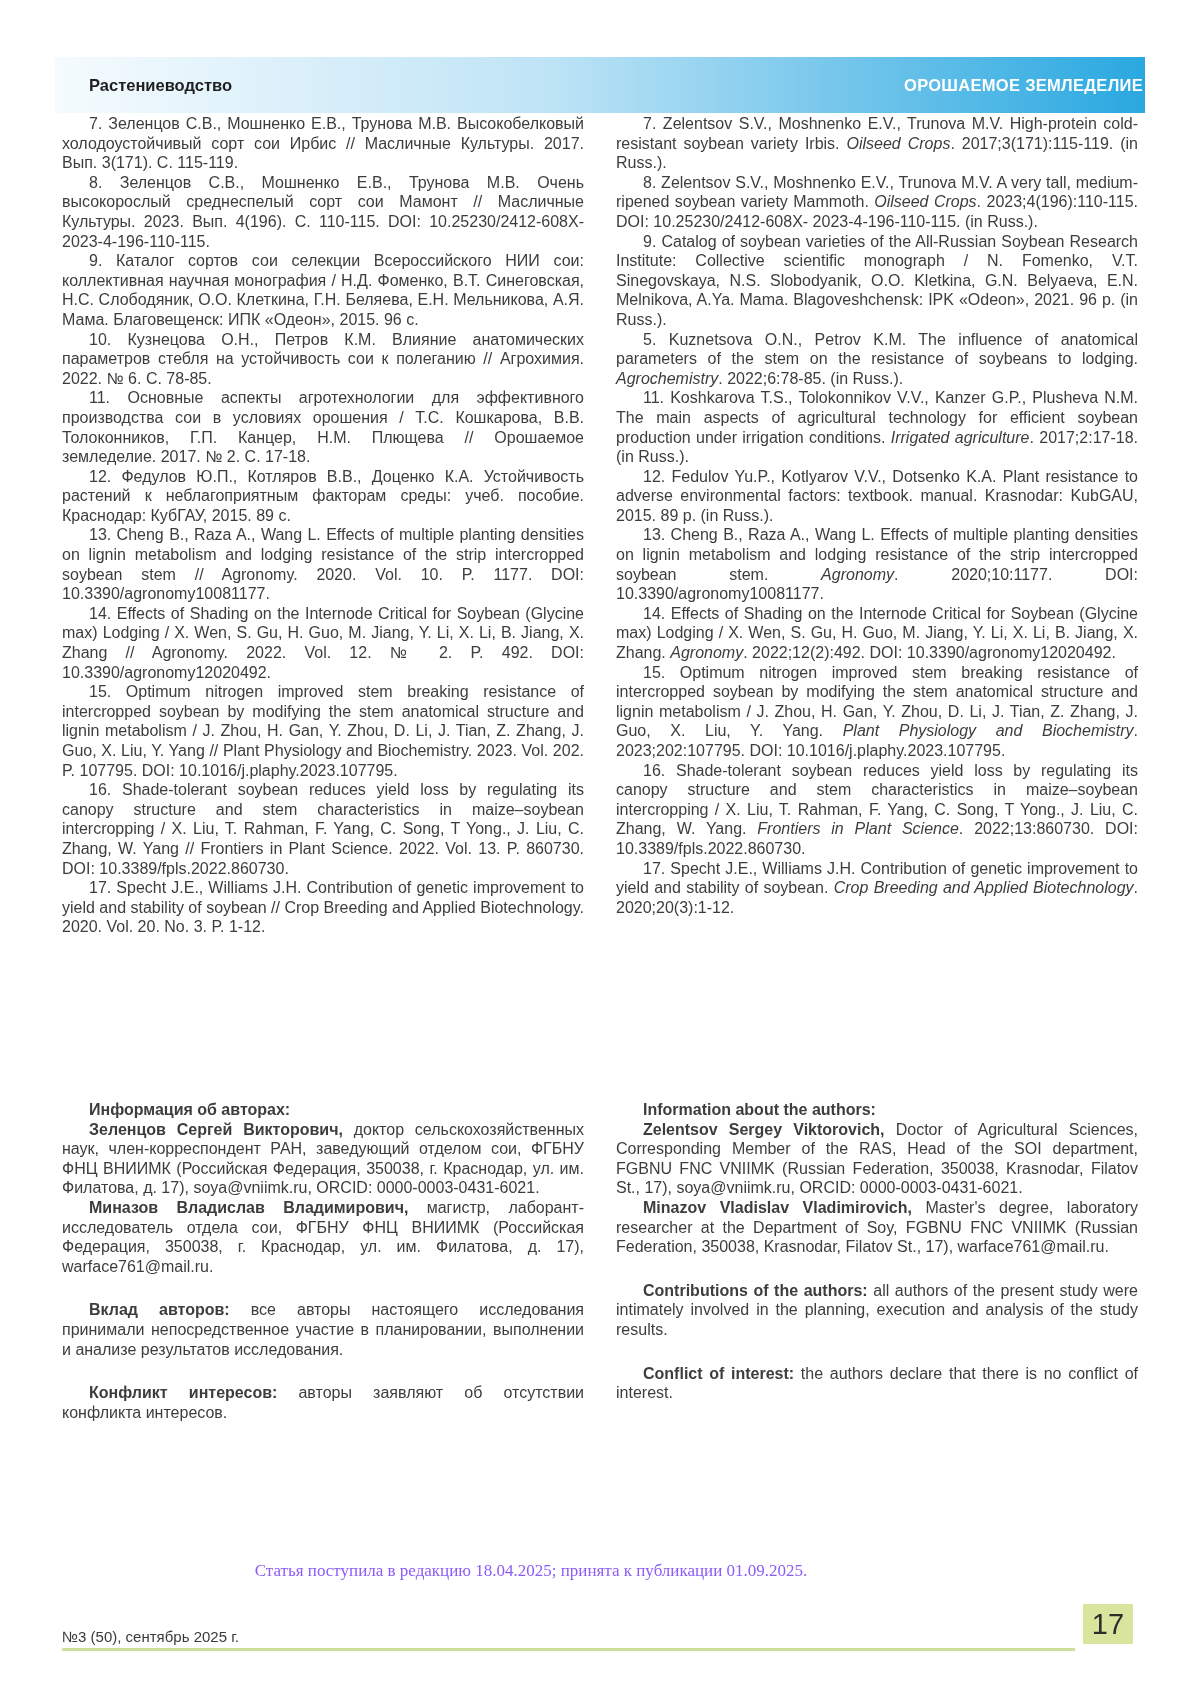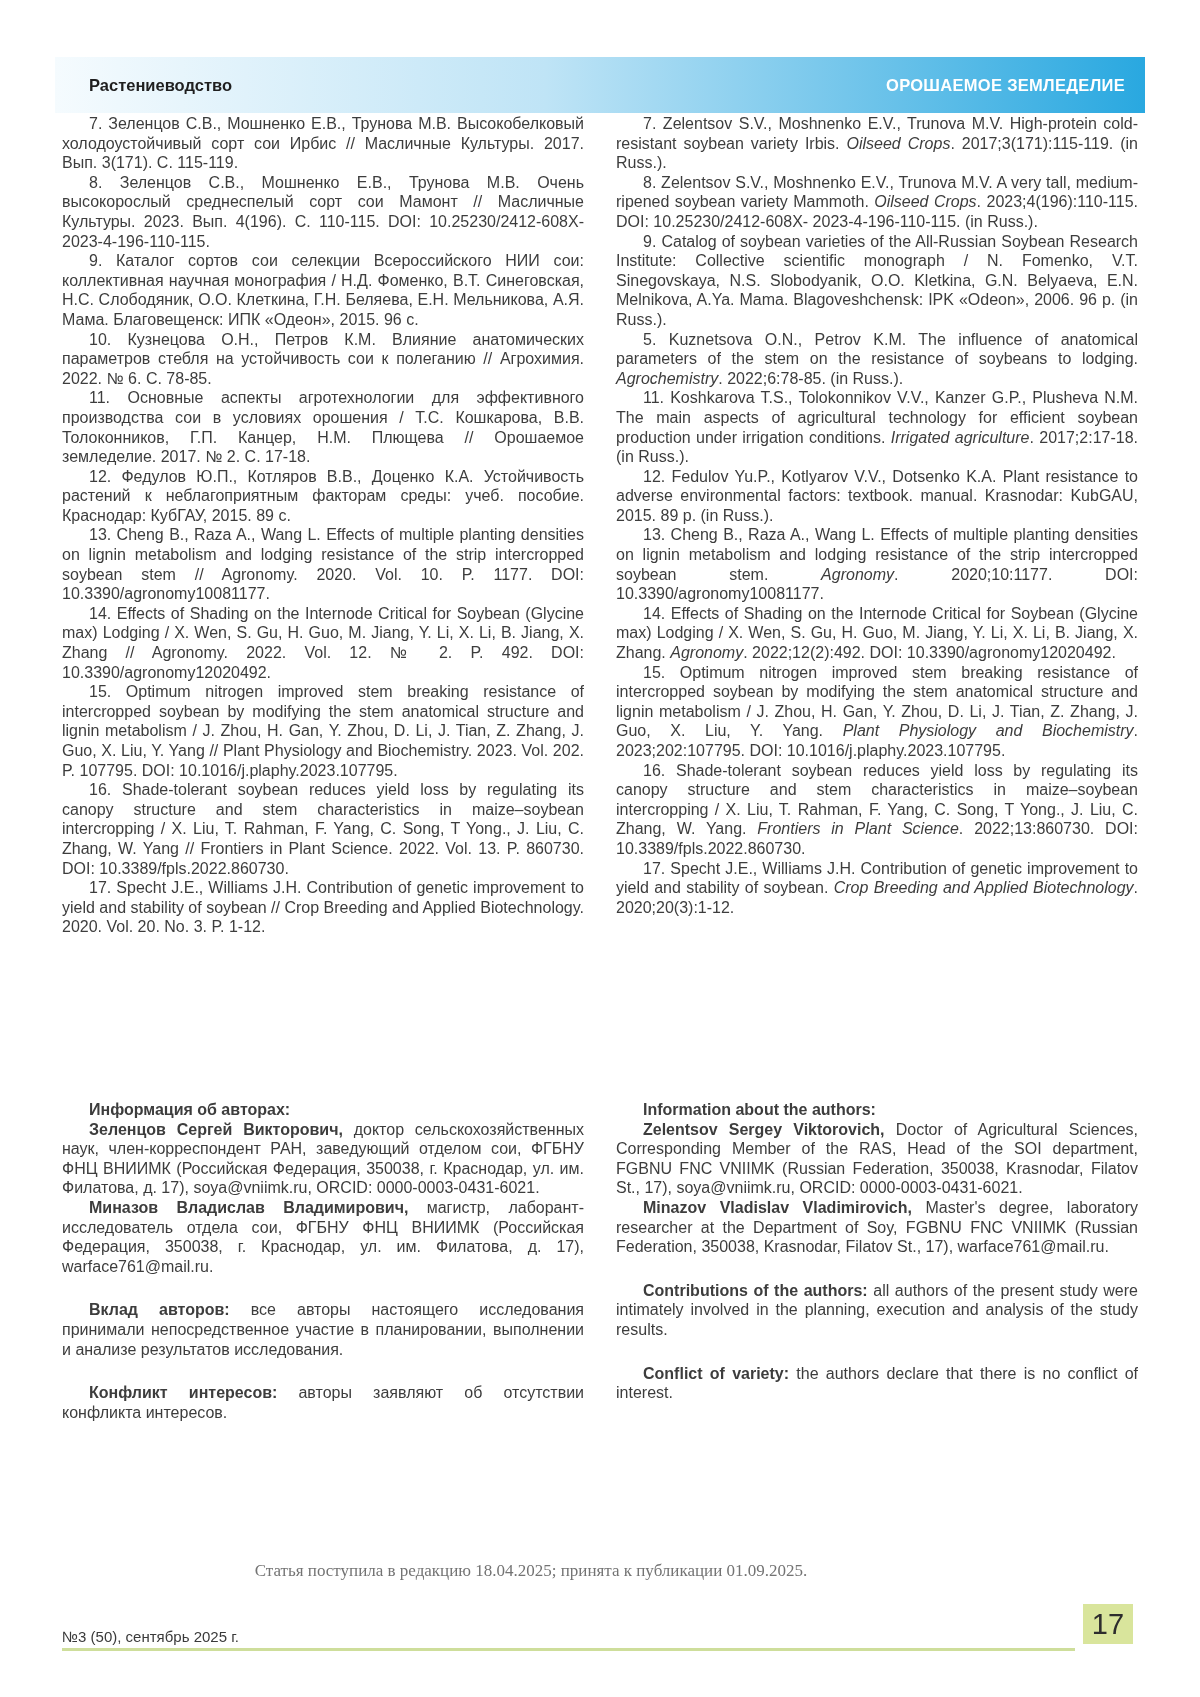--- a/index.html
+++ b/index.html
@@ -8,40 +8,40 @@
     background:#ffffff; overflow:hidden;
     font-family:"Liberation Sans", sans-serif; color:#3d3d3d;
   }
   
   .header-bar {
     position:absolute; left:55px; top:57px; width:1090px; height:56px;
     background:linear-gradient(90deg, #f5fbfe 0%, #bfe4f6 45%, #29a8e0 100%);
     display:flex; align-items:center; justify-content:space-between;
   }
   .hdr-left  { margin-left:34px;  font-weight:bold; font-size:16.5px; color:#1f1f1f; }
-  .hdr-right { margin-right:20px; font-weight:bold; font-size:16.5px; color:#ffffff; letter-spacing:.3px; }
+  .hdr-right { margin-right:2px; font-weight:bold; font-size:16.5px; color:#ffffff; letter-spacing:.3px; }
   
   .two-col {
     position:absolute; left:62px; width:1076px;
     display:grid; grid-template-columns:1fr 1fr; column-gap:32px;
   }
   .refs    { top:114px; }
   .authors { top:1100px; }
   .ref-item, .authors p {
     margin:0; text-indent:27px; text-align:justify;
     font-size:16px; line-height:19.6px;
   }
   .seg-i { font-style:italic; }
   .seg-b { font-weight:bold; }
   .block-heading { font-weight:bold; }
   .gap-top { margin-top:24px !important; }
   
   .submission {
     position:absolute; left:0; top:1560px; width:1062px; text-align:center;
-    font-family:"Liberation Serif", serif; font-size:17px; line-height:22px; color:#737373;
+    font-family:"Liberation Serif", serif; font-size:17px; line-height:22px; color:#8b5cf6;
   }
   .submission div { margin:0; }
   
   .footer-issue {
     position:absolute; left:62px; top:1628px;
     font-size:15px; color:#3a3a3a;
   }
   .footer-rule {
     position:absolute; left:62px; top:1648px; width:1013px; height:3px;
     background:#cede9b;
@@ -72,21 +72,21 @@
         <p class="ref-item">12. Федулов Ю.П., Котляров В.В., Доценко К.А. Устойчивость растений к неблагоприятным факторам среды: учеб. пособие. Краснодар: КубГАУ, 2015. 89 с.</p>
         <p class="ref-item">13. Cheng B., Raza A., Wang L. Effects of multiple planting densities on lignin metabolism and lodging resistance of the strip intercropped soybean stem // Agronomy. 2020. Vol. 10. P. 1177. DOI: 10.3390/agronomy10081177.</p>
         <p class="ref-item">14. Effects of Shading on the Internode Critical for Soybean (Glycine max) Lodging / X. Wen, S. Gu, H. Guo, M. Jiang, Y. Li, X. Li, B. Jiang, X. Zhang // Agronomy. 2022. Vol. 12. № 2. P. 492. DOI: 10.3390/agronomy12020492.</p>
         <p class="ref-item">15. Optimum nitrogen improved stem breaking resistance of intercropped soybean by modifying the stem anatomical structure and lignin metabolism / J. Zhou, H. Gan, Y. Zhou, D. Li, J. Tian, Z. Zhang, J. Guo, X. Liu, Y. Yang // Plant Physiology and Biochemistry. 2023. Vol. 202. P. 107795. DOI: 10.1016/j.plaphy.2023.107795.</p>
         <p class="ref-item">16. Shade-tolerant soybean reduces yield loss by regulating its canopy structure and stem characteristics in maize–soybean intercropping / X. Liu, T. Rahman, F. Yang, C. Song, T Yong., J. Liu, C. Zhang, W. Yang // Frontiers in Plant Science. 2022. Vol. 13. P. 860730. DOI: 10.3389/fpls.2022.860730.</p>
         <p class="ref-item">17. Specht J.E., Williams J.H. Contribution of genetic improvement to yield and stability of soybean // Crop Breeding and Applied Biotechnology. 2020. Vol. 20. No. 3. P. 1-12.</p>
       </div>
     <div class="col">
         <p class="ref-item"><span>7. Zelentsov S.V., Moshnenko E.V., Trunova M.V. High-protein cold-resistant soybean variety Irbis. </span><span class="seg-i">Oilseed Crops</span><span>. 2017;3(171):115-119. (in Russ.).</span></p>
         <p class="ref-item"><span>8. Zelentsov S.V., Moshnenko E.V., Trunova M.V. A very tall, medium-ripened soybean variety Mammoth. </span><span class="seg-i">Oilseed Crops</span><span>. 2023;4(196):110-115. DOI: 10.25230/2412-608X- 2023-4-196-110-115. (in Russ.).</span></p>
-        <p class="ref-item"><span>9. Catalog of soybean varieties of the All-Russian Soybean Research Institute: Collective scientific monograph / N. Fomenko, V.T. Sinegovskaya, N.S. Slobodyanik, O.O. Kletkina, G.N. Belyaeva, E.N. Melnikova, A.Ya. Mama. Blagoveshchensk: IPK «Odeon», 2006. 96 p. (in Russ.).</span></p>
+        <p class="ref-item"><span>9. Catalog of soybean varieties of the All-Russian Soybean Research Institute: Collective scientific monograph / N. Fomenko, V.T. Sinegovskaya, N.S. Slobodyanik, O.O. Kletkina, G.N. Belyaeva, E.N. Melnikova, A.Ya. Mama. Blagoveshchensk: IPK «Odeon», 2021. 96 p. (in Russ.).</span></p>
         <p class="ref-item"><span>5. Kuznetsova O.N., Petrov K.M. The influence of anatomical parameters of the stem on the resistance of soybeans to lodging. </span><span class="seg-i">Agrochemistry</span><span>. 2022;6:78-85. (in Russ.).</span></p>
         <p class="ref-item"><span>11. Koshkarova T.S., Tolokonnikov V.V., Kanzer G.P., Plusheva N.M. The main aspects of agricultural technology for efficient soybean production under irrigation conditions. </span><span class="seg-i">Irrigated agriculture</span><span>. 2017;2:17-18. (in Russ.).</span></p>
         <p class="ref-item"><span>12. Fedulov Yu.P., Kotlyarov V.V., Dotsenko K.A. Plant resistance to adverse environmental factors: textbook. manual. Krasnodar: KubGAU, 2015. 89 p. (in Russ.).</span></p>
         <p class="ref-item"><span>13. Cheng B., Raza A., Wang L. Effects of multiple planting densities on lignin metabolism and lodging resistance of the strip intercropped soybean stem. </span><span class="seg-i">Agronomy</span><span>. 2020;10:1177. DOI: 10.3390/agronomy10081177.</span></p>
         <p class="ref-item"><span>14. Effects of Shading on the Internode Critical for Soybean (Glycine max) Lodging / X. Wen, S. Gu, H. Guo, M. Jiang, Y. Li, X. Li, B. Jiang, X. Zhang. </span><span class="seg-i">Agronomy</span><span>. 2022;12(2):492. DOI: 10.3390/agronomy12020492.</span></p>
         <p class="ref-item"><span>15. Optimum nitrogen improved stem breaking resistance of intercropped soybean by modifying the stem anatomical structure and lignin metabolism / J. Zhou, H. Gan, Y. Zhou, D. Li, J. Tian, Z. Zhang, J. Guo, X. Liu, Y. Yang. </span><span class="seg-i">Plant Physiology and Biochemistry</span><span>. 2023;202:107795. DOI: 10.1016/j.plaphy.2023.107795.</span></p>
         <p class="ref-item"><span>16. Shade-tolerant soybean reduces yield loss by regulating its canopy structure and stem characteristics in maize–soybean intercropping / X. Liu, T. Rahman, F. Yang, C. Song, T Yong., J. Liu, C. Zhang, W. Yang. </span><span class="seg-i">Frontiers in Plant Science</span><span>. 2022;13:860730. DOI: 10.3389/fpls.2022.860730.</span></p>
         <p class="ref-item"><span>17. Specht J.E., Williams J.H. Contribution of genetic improvement to yield and stability of soybean. </span><span class="seg-i">Crop Breeding and Applied Biotechnology</span><span>. 2020;20(3):1-12.</span></p>
       </div>
   </div>
@@ -97,21 +97,21 @@
       <p><span class="seg-b">Зеленцов Сергей Викторович,</span><span> доктор сельскохозяйственных наук, член-корреспондент РАН, заведующий отделом сои, ФГБНУ ФНЦ ВНИИМК (Российская Федерация, 350038, г. Краснодар, ул. им. Филатова, д. 17), soya@vniimk.ru, ORCID: 0000-0003-0431-6021.</span></p>
       <p><span class="seg-b">Миназов Владислав Владимирович,</span><span> магистр, лаборант-исследователь отдела сои, ФГБНУ ФНЦ ВНИИМК (Российская Федерация, 350038, г. Краснодар, ул. им. Филатова, д. 17), warface761@mail.ru.</span></p>
       <p class="gap-top"><span class="seg-b">Вклад авторов:</span><span> все авторы настоящего исследования принимали непосредственное участие в планировании, выполнении и анализе результатов исследования.</span></p>
       <p class="gap-top"><span class="seg-b">Конфликт интересов:</span><span> авторы заявляют об отсутствии конфликта интересов.</span></p>
     </div>
     <div class="col">
       <p class="block-heading">Information about the authors:</p>
       <p><span class="seg-b">Zelentsov Sergey Viktorovich,</span><span> Doctor of Agricultural Sciences, Corresponding Member of the RAS, Head of the SOI department, FGBNU FNC VNIIMK (Russian Federation, 350038, Krasnodar, Filatov St., 17), soya@vniimk.ru, ORCID: 0000-0003-0431-6021.</span></p>
       <p><span class="seg-b">Minazov Vladislav Vladimirovich,</span><span> Master's degree, laboratory researcher at the Department of Soy, FGBNU FNC VNIIMK (Russian Federation, 350038, Krasnodar, Filatov St., 17), warface761@mail.ru.</span></p>
       <p class="gap-top"><span class="seg-b">Contributions of the authors:</span><span> all authors of the present study were intimately involved in the planning, execution and analysis of the study results.</span></p>
-      <p class="gap-top"><span class="seg-b">Conflict of variety:</span><span> the authors declare that there is no conflict of interest.</span></p>
+      <p class="gap-top"><span class="seg-b">Conflict of interest:</span><span> the authors declare that there is no conflict of interest.</span></p>
     </div>
   </div>
 
   <div class="submission">
     <div>Статья поступила в редакцию 18.04.2025; принята к публикации 01.09.2025.</div>
   </div>
 
   <div class="footer-issue">№3 (50), сентябрь 2025 г.</div>
   <div class="footer-rule"></div>
   <div class="page-number">17</div>

